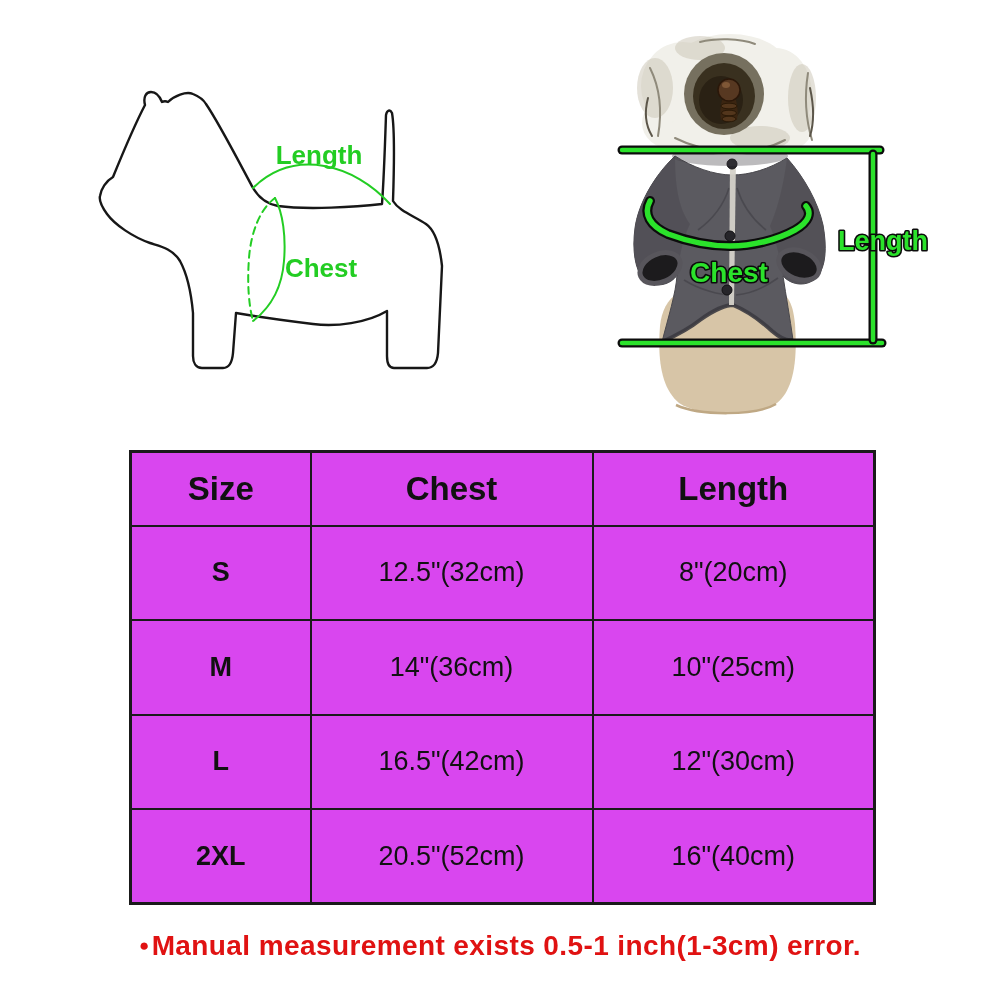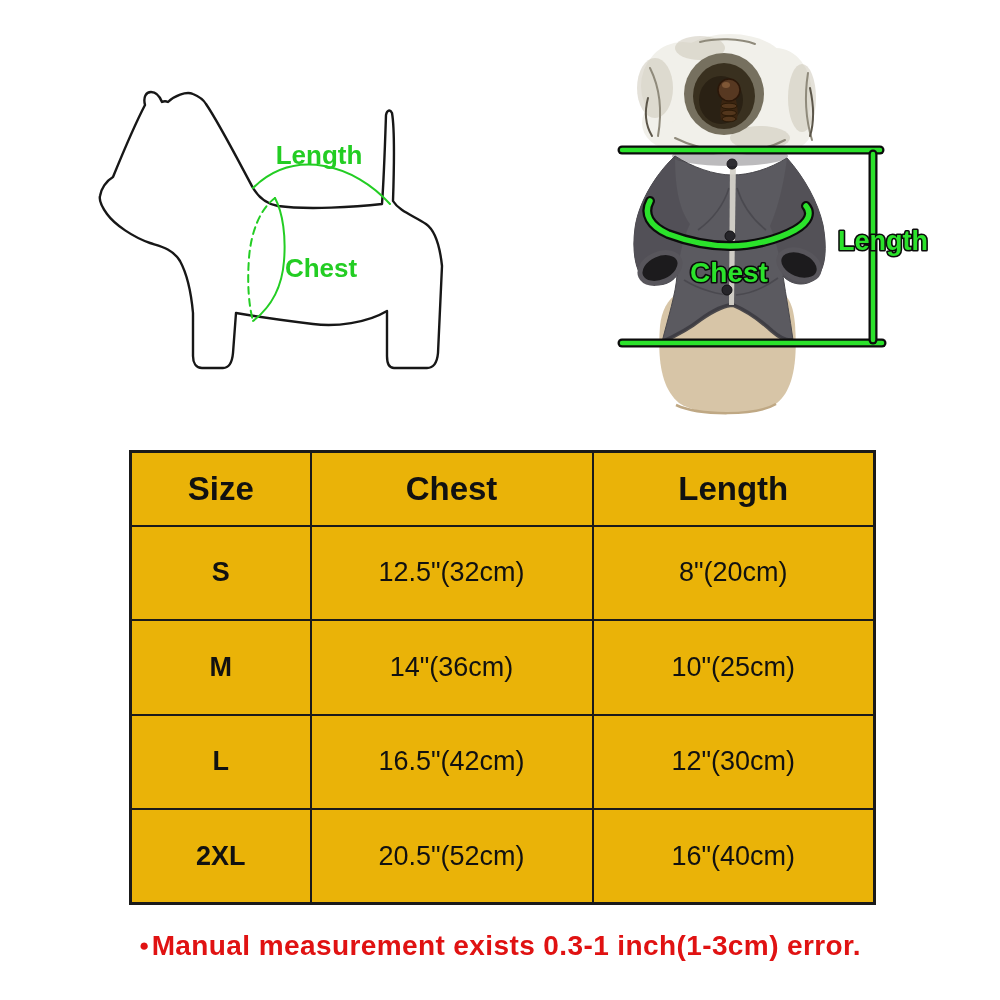--- a/index.html
+++ b/index.html
@@ -30,21 +30,21 @@
   .outlined-label{
     fill:var(--photo-green);stroke:#0b0b0b;stroke-width:3.2px;paint-order:stroke;
     stroke-linejoin:round;font-weight:bold;font-family:"Liberation Sans",sans-serif;
   }
   .fold{fill:none;stroke:#46454b;stroke-width:1.6;opacity:.8;}
   .fur-streak{fill:none;stroke:#8f8a7b;stroke-width:2;stroke-linecap:round;}
   .fur-streak-dark{fill:none;stroke:#5c564a;stroke-width:2;stroke-linecap:round;}
   
   .size-table{
     position:absolute;left:129px;top:450px;width:744px;height:455px;
-    border-collapse:collapse;table-layout:fixed;background:#eab308;
+    border-collapse:collapse;table-layout:fixed;background:#d946ef;
     border:3px solid var(--table-border);
     padding-left:13px;
   }
   .size-table th,.size-table td{
     border:2px solid var(--table-border);text-align:center;vertical-align:middle;
     color:#111111;padding:0;
   }
   .size-table thead tr{height:74px;}
   .size-table tbody tr{height:76px;}
   .size-table thead th{font-size:33px;font-weight:bold;}
@@ -227,16 +227,16 @@
       </tr>
       <tr>
         <th>2XL</th>
         <td>20.5"(52cm)</td>
         <td>16"(40cm)</td>
       </tr>
     </tbody>
   </table>
 
   <div class="note">
-    <span class="bullet">●</span><span>Manual measurement exists 0.3-1 inch(1-3cm) error.</span>
+    <span class="bullet">●</span><span>Manual measurement exists 0.5-1 inch(1-3cm) error.</span>
   </div>
 
 </div>
 
 </body></html>

